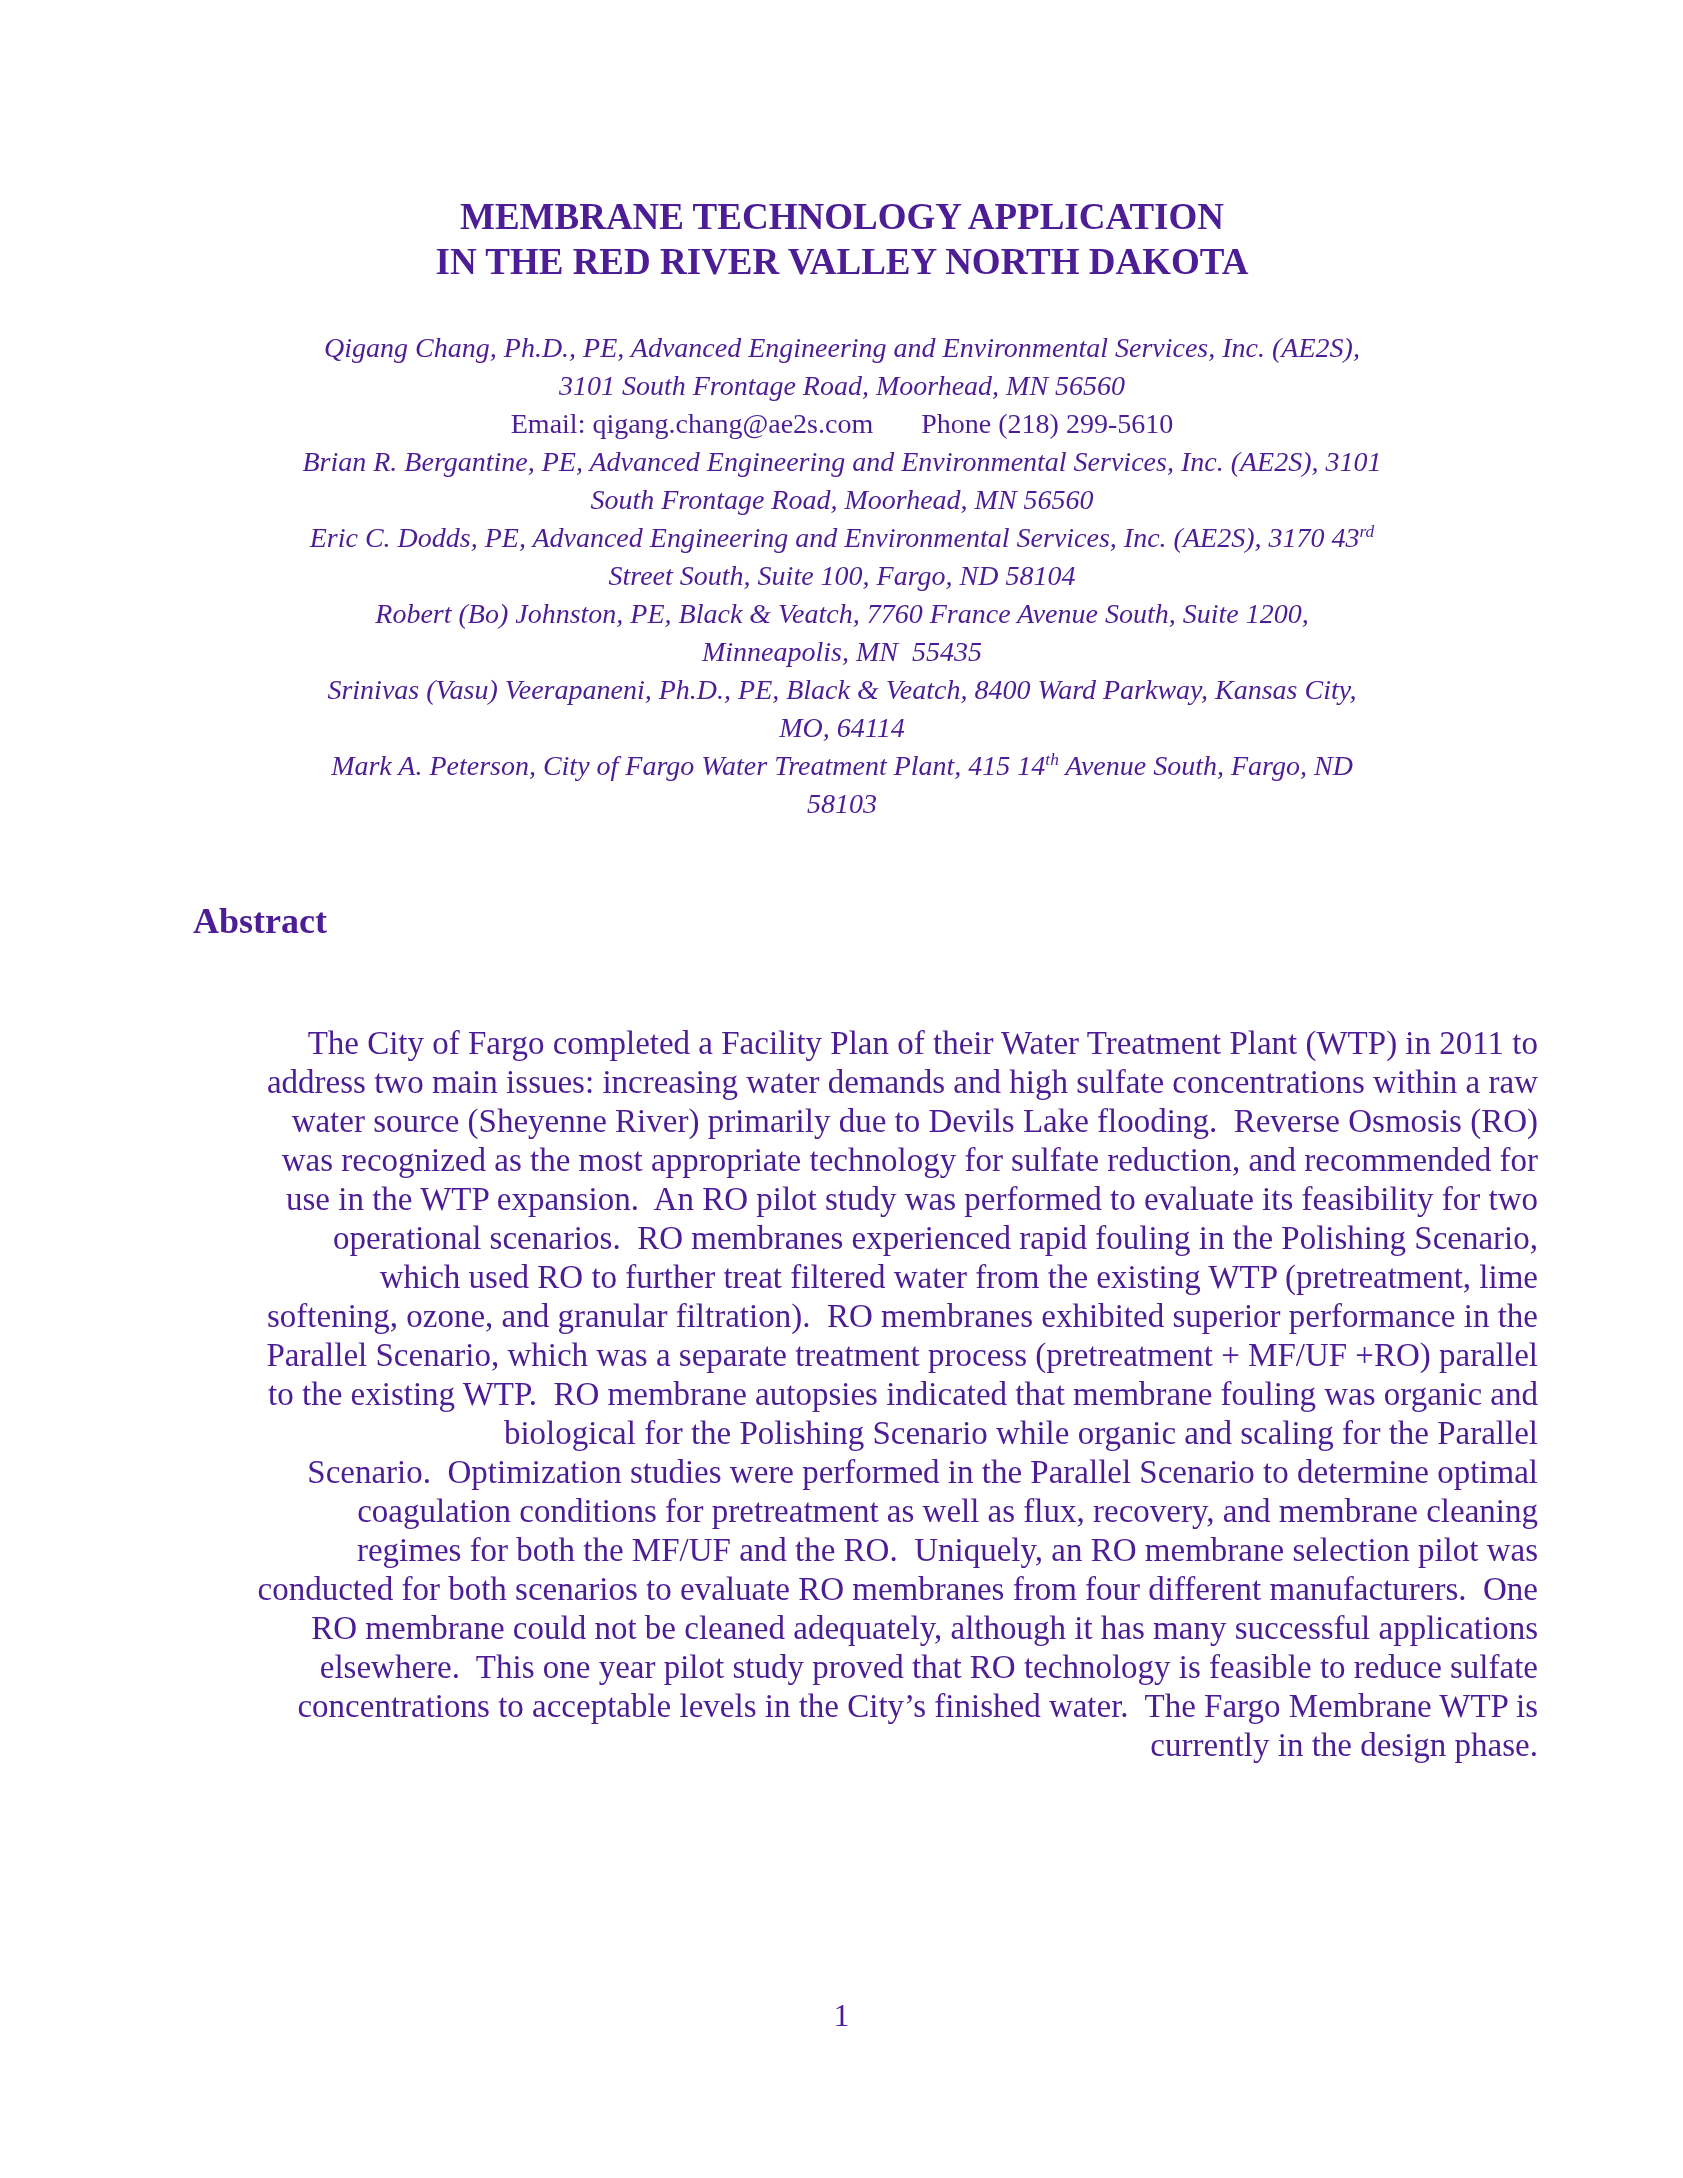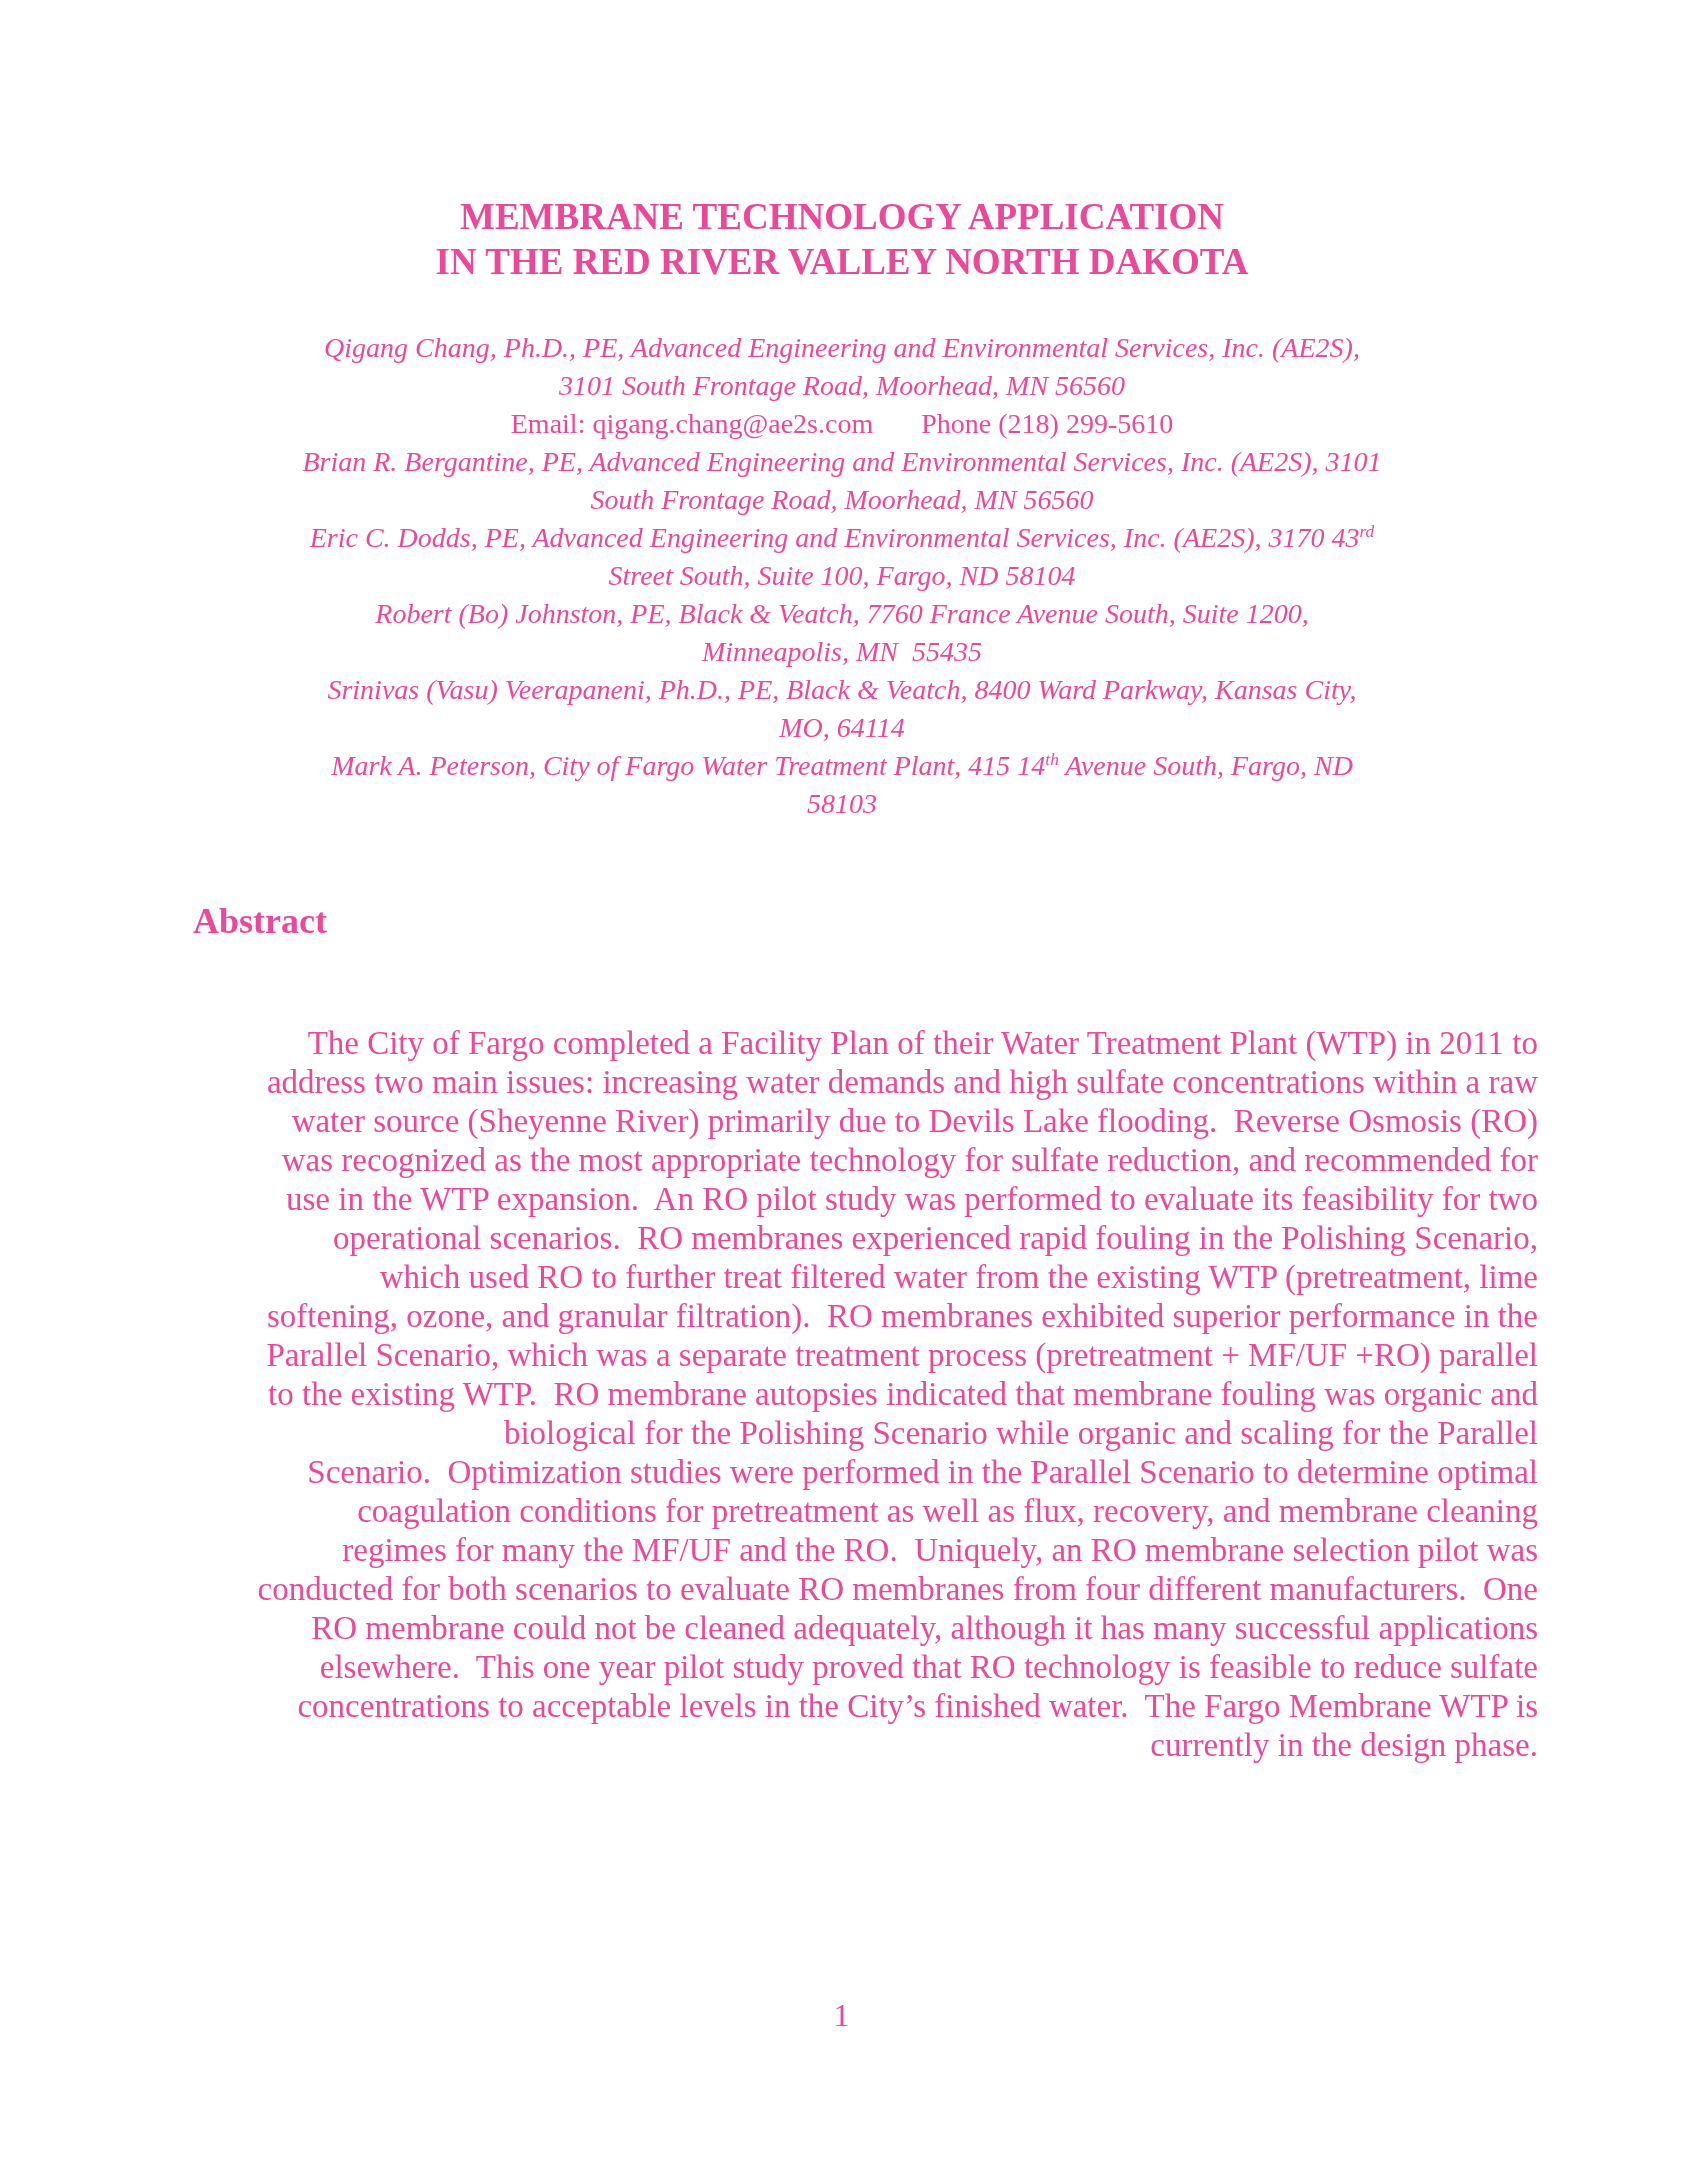--- a/index.html
+++ b/index.html
@@ -2,21 +2,21 @@
 <html><head>
 <meta charset="utf-8">
 <style>
   html, body { margin: 0; padding: 0; background: #e8e8e8; }
   .page {
     position: relative;
     width: 1683px;
     height: 2178px;
     background: #ffffff;
     font-family: "Liberation Serif", "DejaVu Serif", serif;
-    color: #ec4899;
+    color: #4c1d95;
     overflow: hidden;
   }
   .title-block {
     position: absolute;
     top: 194px;
     left: 149px;
     width: 1386px;
     text-align: center;
     font-weight: 700;
     font-size: 37px;
@@ -107,21 +107,21 @@
     <div class="line">was recognized as the most appropriate technology for sulfate reduction, and recommended for</div>
     <div class="line">use in the WTP expansion.  An RO pilot study was performed to evaluate its feasibility for two</div>
     <div class="line">operational scenarios.  RO membranes experienced rapid fouling in the Polishing Scenario,</div>
     <div class="line">which used RO to further treat filtered water from the existing WTP (pretreatment, lime</div>
     <div class="line">softening, ozone, and granular filtration).  RO membranes exhibited superior performance in the</div>
     <div class="line">Parallel Scenario, which was a separate treatment process (pretreatment + MF/UF +RO) parallel</div>
     <div class="line">to the existing WTP.  RO membrane autopsies indicated that membrane fouling was organic and</div>
     <div class="line">biological for the Polishing Scenario while organic and scaling for the Parallel</div>
     <div class="line">Scenario.  Optimization studies were performed in the Parallel Scenario to determine optimal</div>
     <div class="line">coagulation conditions for pretreatment as well as flux, recovery, and membrane cleaning</div>
-    <div class="line">regimes for many the MF/UF and the RO.  Uniquely, an RO membrane selection pilot was</div>
+    <div class="line">regimes for both the MF/UF and the RO.  Uniquely, an RO membrane selection pilot was</div>
     <div class="line">conducted for both scenarios to evaluate RO membranes from four different manufacturers.  One</div>
     <div class="line">RO membrane could not be cleaned adequately, although it has many successful applications</div>
     <div class="line">elsewhere.  This one year pilot study proved that RO technology is feasible to reduce sulfate</div>
     <div class="line">concentrations to acceptable levels in the City’s finished water.  The Fargo Membrane WTP is</div>
     <div class="line">currently in the design phase.</div>
   </div>
 
   <div class="page-number">1</div>
 
 </div>

